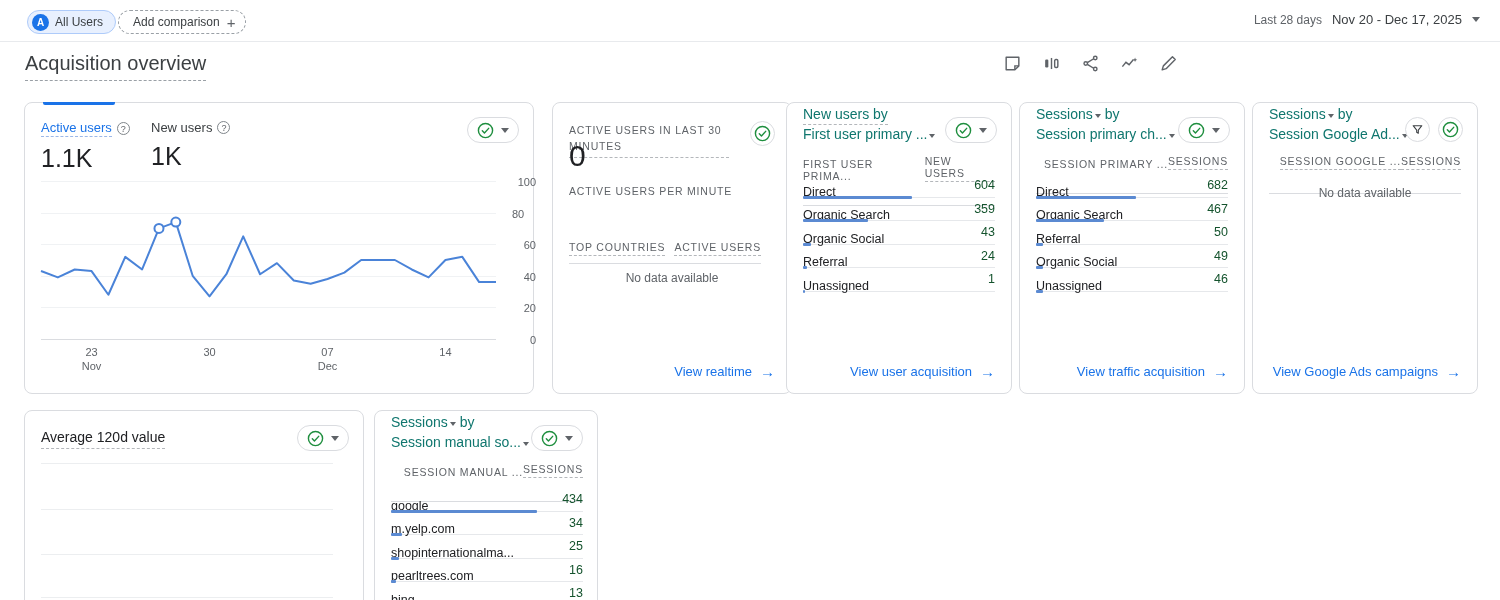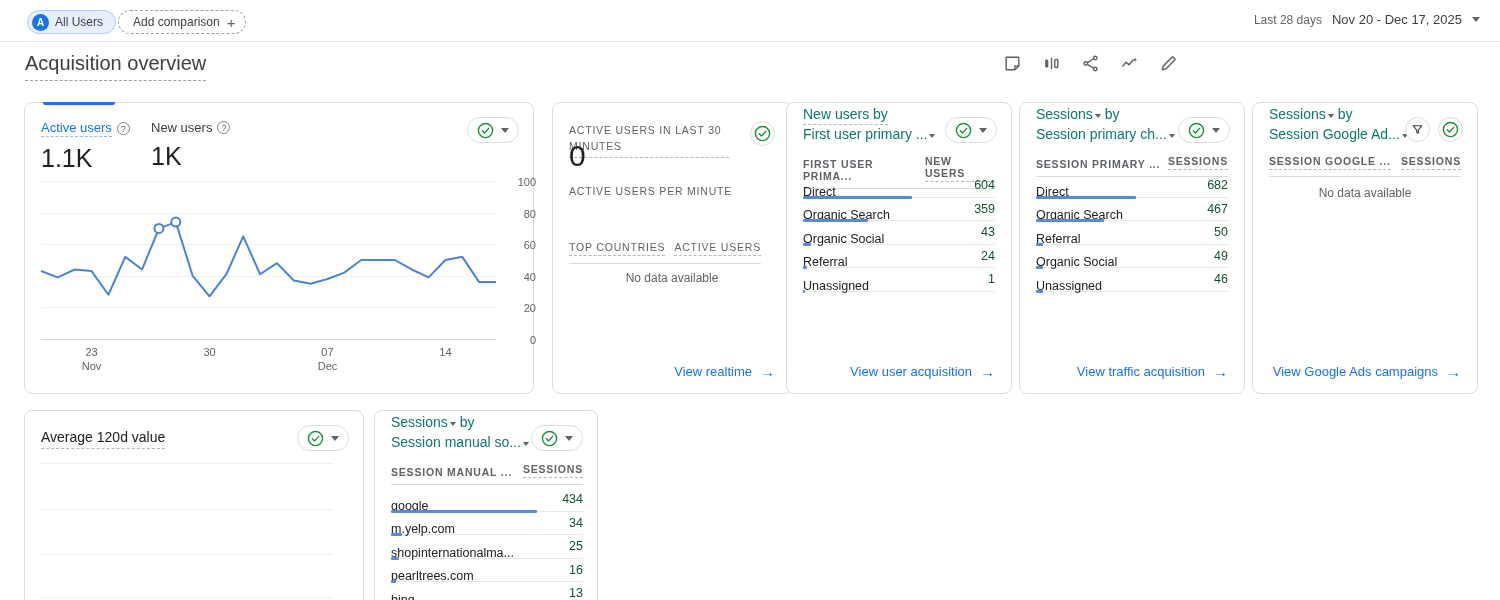--- a/index.html
+++ b/index.html
@@ -78,22 +78,22 @@
   .rt-value { position:absolute; left:16px; top:36px; font-size:30px; color:#202124; }
   .rt-perminute { position:absolute; left:16px; top:82px; }
   .rt-head { position:absolute; left:16px; top:138px; width:192px; display:flex;
     justify-content:space-between; padding-bottom:7px; border-bottom:1px solid #dadce0; }
   .empty { position:absolute; left:0; width:100%; text-align:center; font-size:12px; color:#5f6368; }
 
   
   .tc-title { position:absolute; left:16px; top:1px; font-size:14px; color:#0f766e; line-height:1.45; }
   .tc-title .word-caret { display:inline-block; margin-left:2px; transform:translateY(-1px);
     border-left:3.5px solid transparent; border-right:3.5px solid transparent; border-top:4.5px solid #5f6368; }
-  .thead { position:absolute; left:16px; width:192px; display:flex; justify-content:space-between;
-    align-items:flex-end; padding-bottom:6px; border-bottom:1px solid #dadce0;font-weight:bold; }
+  .thead { position:absolute; left:16px; width:192px; display:flex; justify-content:flex-end;
+    align-items:flex-end; padding-bottom:23px; border-bottom:1px solid #dadce0; }
   .rows { position:absolute; left:16px; width:192px; }
   .trow { position:relative; height:23.5px; display:flex; justify-content:space-between;
     align-items:center; border-bottom:1px solid #e6e8eb; }
   .tlabel { font-size:12.5px; color:#202124; white-space:nowrap; overflow:hidden; max-width:150px;margin-top:13px; }
   .tval { font-size:12.5px; color:#14532d; }
   .tbar { position:absolute; left:0; bottom:-2px; height:3px; background:#5b8ad2; border-radius:1px; }
   .footer-link { position:absolute; right:16px; bottom:13px; font-size:13px; color:#1a73e8;
     cursor:pointer; display:flex; align-items:center; gap:8px; }
   .footer-link .arrow { font-size:15px; }
 
@@ -191,21 +191,21 @@
   <div class="plot" id="trend-plot">
       <div class="gline zero" style="top: 158px;"></div>
       <div class="ylab" style="top: 153px;">0</div>
       <div class="gline" style="top: 126.4px;"></div>
       <div class="ylab" style="top: 121.4px;">20</div>
       <div class="gline" style="top: 94.8px;"></div>
       <div class="ylab" style="top: 89.8px;">40</div>
       <div class="gline" style="top: 63.2px;"></div>
       <div class="ylab" style="top: 58.2px;">60</div>
       <div class="gline" style="top: 31.6px;"></div>
-      <div class="ylab" style="top: 26.6px;">80</div>
+      <div class="ylab" style="top: 26.6px; text-align: center;">80</div>
       <div class="gline" style="top: 0px;"></div>
       <div class="ylab" style="top: -5px;">100</div>
       <div class="xlab" style="left: 20.5556px;">23<br>Nov</div>
       <div class="xlab" style="left: 138.519px;">30</div>
       <div class="xlab" style="left: 256.481px;">07<br>Dec</div>
       <div class="xlab" style="left: 374.444px;">14</div>
       <svg width="455" height="158">
         <polyline points="0,90.06 16.85185185185185,96.38 33.7037037037037,88.48 50.55555555555555,90.06 67.4074074074074,113.75999999999999 84.25925925925925,75.84 101.1111111111111,88.48 117.96296296296296,47.400000000000006 134.8148148148148,41.08 151.66666666666666,94.8 168.5185185185185,115.34 185.37037037037035,93.22 202.2222222222222,55.3 219.07407407407405,93.22 235.92592592592592,82.16 252.7777777777778,99.53999999999999 269.6296296296296,102.7 286.48148148148147,97.96000000000001 303.3333333333333,91.64 320.1851851851852,79 337.037037037037,79 353.8888888888889,79 370.7407407407407,88.48 387.5925925925926,96.38 404.4444444444444,79 421.2962962962963,75.84 438.1481481481481,101.12 455,101.12" fill="none" stroke="#4a83d8" stroke-width="2" stroke-linejoin="round"></polyline>
         <circle cx="117.96296296296296" cy="47.400000000000006" r="4.5" fill="#fff" stroke="#4a83d8" stroke-width="2"></circle>
         <circle cx="134.8148148148148" cy="41.08" r="4.5" fill="#fff" stroke="#4a83d8" stroke-width="2"></circle>

